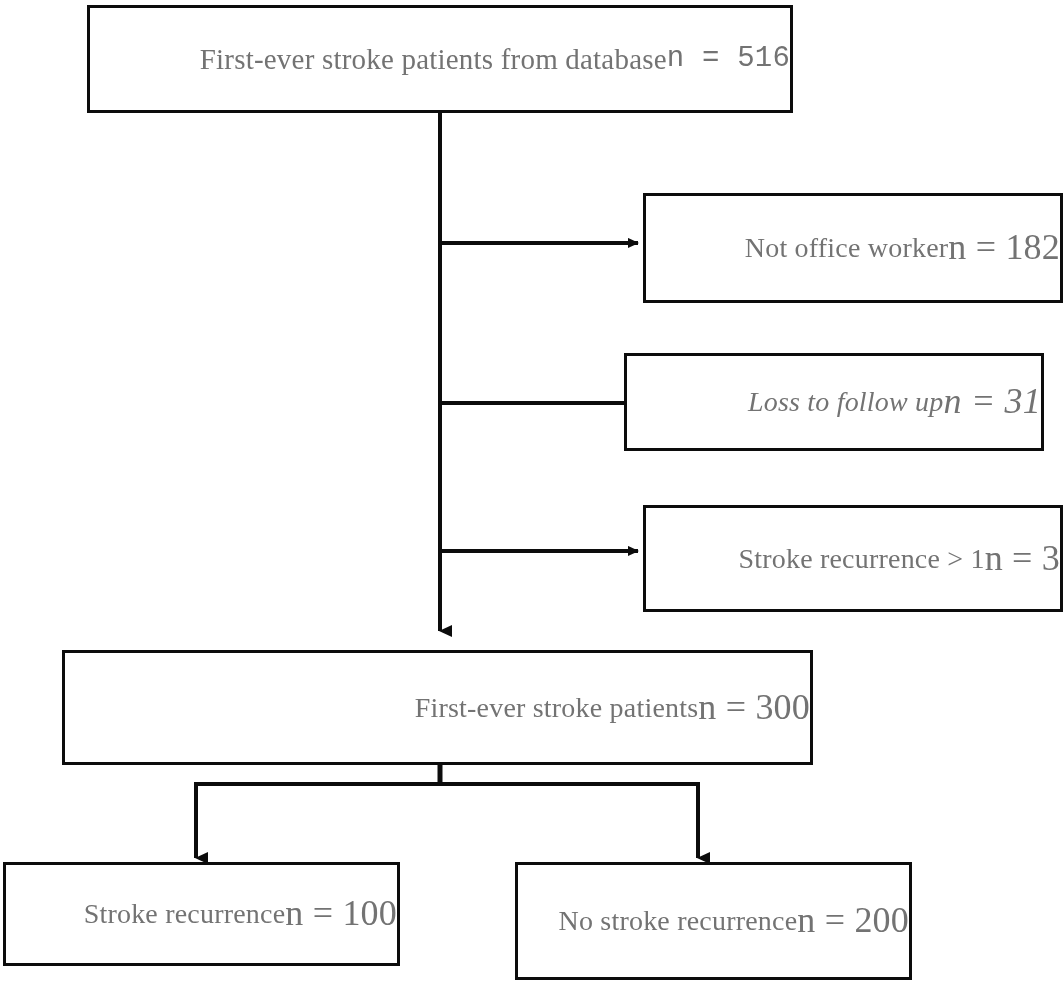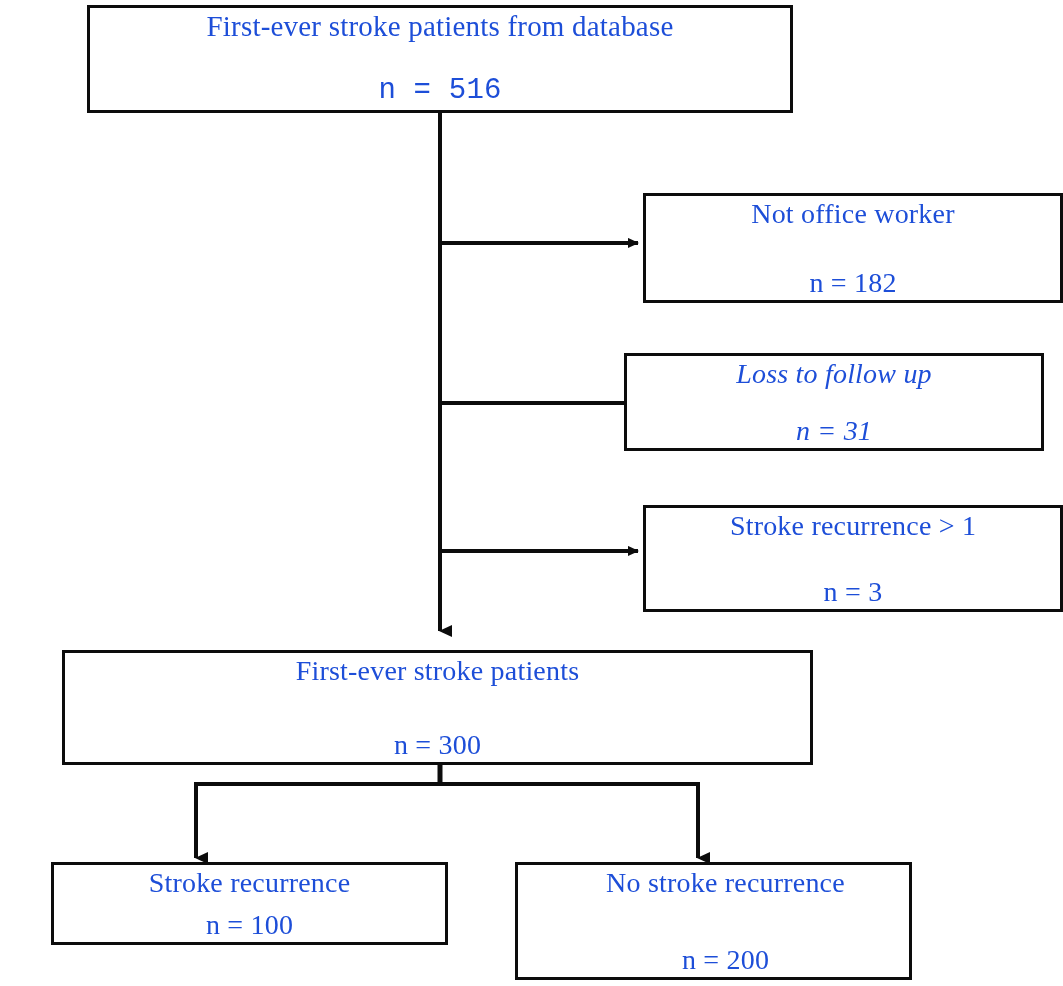--- a/index.html
+++ b/index.html
@@ -23,49 +23,49 @@
     width: 1063px;
     height: 986px;
     pointer-events: none;
   }
   .node {
     position: absolute;
     box-sizing: border-box;
     border: 3px solid #0c0c0c;
     background: #ffffff;
     display: flex;
-    flex-direction: column;
+    flex-direction: row;
     align-items: center;
-    justify-content: space-between;
+    justify-content: flex-end;
     text-align: center;
     line-height: 1.26;
-    color: #1d4ed8;
+    color: #737373;
   }
   .node .line1 {
     font-size: 28px;
     letter-spacing: 0.2px;
     white-space: nowrap;
   }
   .node .line2 {
-    font-size: 28px;
+    font-size: 36px;
     letter-spacing: 0.2px;
     white-space: nowrap;
   }
   
   #box-source      { left: 87px;  top: 5px;   width: 706px; height: 108px; }
   #box-source .line1 { font-size: 29px; }
   #box-source .line2 { font-size: 29px; font-family: Liberation Mono, monospace; }
   
   #box-excl-0      { left: 643px; top: 193px; width: 420px; height: 110px; }
   #box-excl-1      { left: 624px; top: 353px; width: 420px; height: 98px; font-style: italic; }
   #box-excl-2      { left: 643px; top: 505px; width: 420px; height: 107px; }
   
   #box-cohort      { left: 62px;  top: 650px; width: 751px; height: 115px; }
   
-  #box-outcome-0   { left: 3px;   top: 862px; width: 397px; height: 83px; margin-left: 48px; }
+  #box-outcome-0   { left: 3px;   top: 862px; width: 397px; height: 104px; }
   #box-outcome-1   { left: 515px; top: 862px; width: 397px; height: 118px; padding-left: 24px; }
 </style>
 </head>
 <body>
 
 <div id="canvas">
 
   <svg id="wires" viewBox="0 0 1063 986" xmlns="http://www.w3.org/2000/svg">
     <defs>
       <marker id="arrowR" markerWidth="11" markerHeight="11" refX="10" refY="5.5" orient="auto" markerUnits="userSpaceOnUse">

